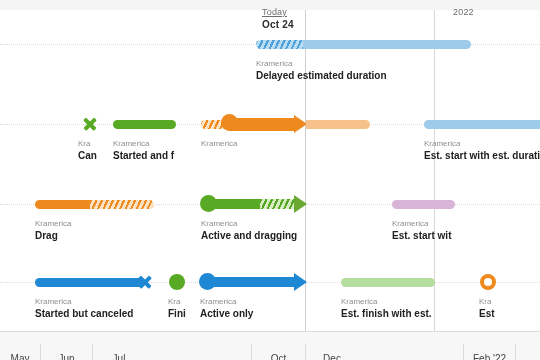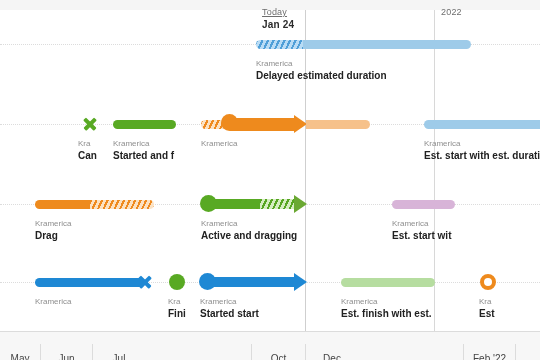--- a/index.html
+++ b/index.html
@@ -14,21 +14,21 @@
   
   .vline{position:absolute;top:0;width:1px;background:#d8d8d8;}
   .vline.today{background:#cfcfcf;}
   .vline.year{background:#d8d8d8;}
 
   
   .header-band{position:absolute;left:0;top:0;width:540px;height:10px;background:#f5f5f5;}
   .hdr-label{position:absolute;font-size:9px;color:#6e6e6e;letter-spacing:.2px;white-space:nowrap;}
   .hdr-label.today-top{color:#6e6e6e;}
   .hdr-label.today-date{color:#2b2b2b;font-weight:bold;font-size:10px;}
-  .hdr-label.year{color:#6e6e6e;font-size:9px;}
+  .hdr-label.year{color:#6e6e6e;font-size:9px;margin-left:12px;}
 
   
   .rowline{position:absolute;left:0;width:540px;height:0;
            border-top:1px dotted #dcdcdc;}
 
   
   .bar{position:absolute;height:9px;border-radius:5px;}
 
   .hatch-blue{
     background-color:#b9dcf5;
@@ -75,21 +75,21 @@
 <body>
 
 <div class="gantt">
 
   <div class="header-band"></div>
 
   <div class="vline today" style="left:305px;top:10px;height:322px;"></div>
   <div class="vline year" style="left:434px;top:10px;height:322px;"></div>
 
   <div class="hdr-label today-top" style="left:262px;top:7px;text-decoration:underline;">Today</div>
-  <div class="hdr-label today-date" style="left:262px;top:19px;">Jan 24</div>
+  <div class="hdr-label today-date" style="left:262px;top:19px;">Oct 24</div>
   <div class="hdr-label year" style="left:441px;top:7px;">2022</div>
 
   <div class="rowline" style="top:44px;"></div>
 
   <div class="bar hatch-blue" style="left:256px;top:40px;width:48px;border-radius:5px 0 0 5px;"></div>
   <div class="bar" style="left:303px;top:40px;width:168px;background:#9ecbe9;border-radius:0 5px 5px 0;"></div>
   <div class="lbl" style="left:256px;top:58px;width:250px;">
     <span class="co">Kramerica</span>
     <span class="tt">Delayed estimated duration</span>
   </div>
@@ -152,34 +152,35 @@
 
   <div class="rowline" style="top:282px;"></div>
 
   <div class="bar" style="left:35px;top:278px;width:108px;background:#1e88d4;"></div>
   <div class="xmark" style="left:137px;top:274px;">
     <span style="background:#1e88d4;"></span>
       <span style="background:#1e88d4;"></span>
   </div>
   <div class="lbl" style="left:35px;top:296px;width:125px;">
     <span class="co">Kramerica</span>
+    <span class="tt">Started but canceled</span>
   </div>
 
   <div class="dot" style="left:169px;top:274px;width:16px;height:16px;background:#58a923;"></div>
   <div class="lbl" style="left:168px;top:296px;width:24px;">
     <span class="co">Kra</span>
     <span class="tt">Fini</span>
   </div>
 
   <div class="dot" style="left:199px;top:273px;width:17px;height:17px;background:#1e88d4;"></div>
   <div class="bar" style="left:208px;top:277px;height:10px;width:87px;background:#1e88d4;border-radius:0;"></div>
   <div class="arrow" style="left:294px;top:273px;border-left:13px solid #1e88d4;"></div>
   <div class="lbl" style="left:200px;top:296px;width:100px;">
     <span class="co">Kramerica</span>
-    <span class="tt">Started start</span>
+    <span class="tt">Active only</span>
   </div>
 
   <div class="bar" style="left:341px;top:278px;width:94px;background:#b6dda0;"></div>
   <div class="lbl" style="left:341px;top:296px;width:92px;">
     <span class="co">Kramerica</span>
     <span class="tt">Est. finish with est.</span>
   </div>
 
   <div class="ring" style="left:480px;top:274px;width:16px;height:16px;border:4px solid #ee8a1d;"></div>
   <div class="lbl" style="left:479px;top:296px;width:24px;">

